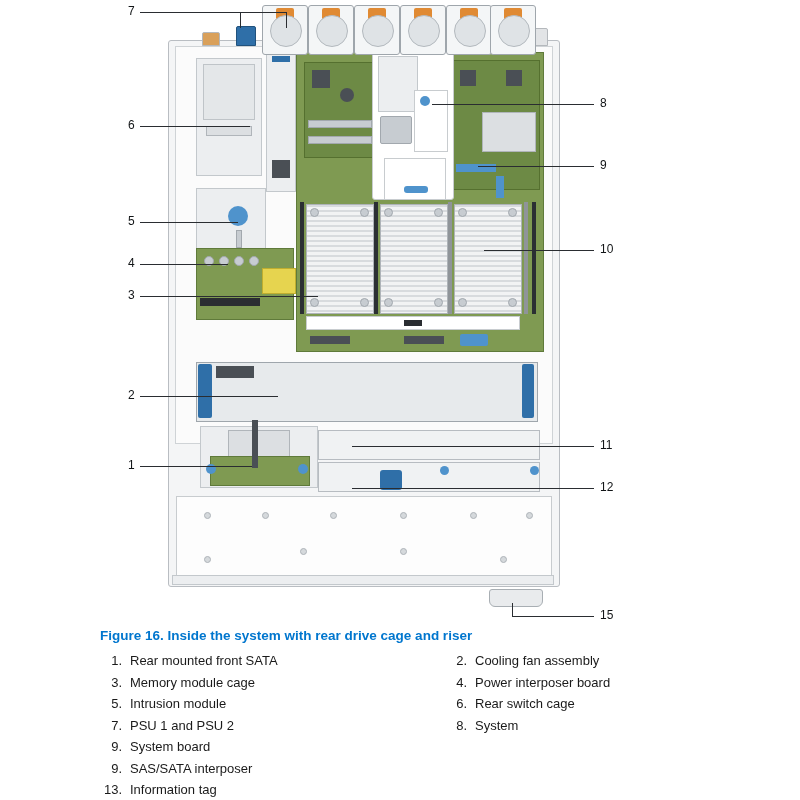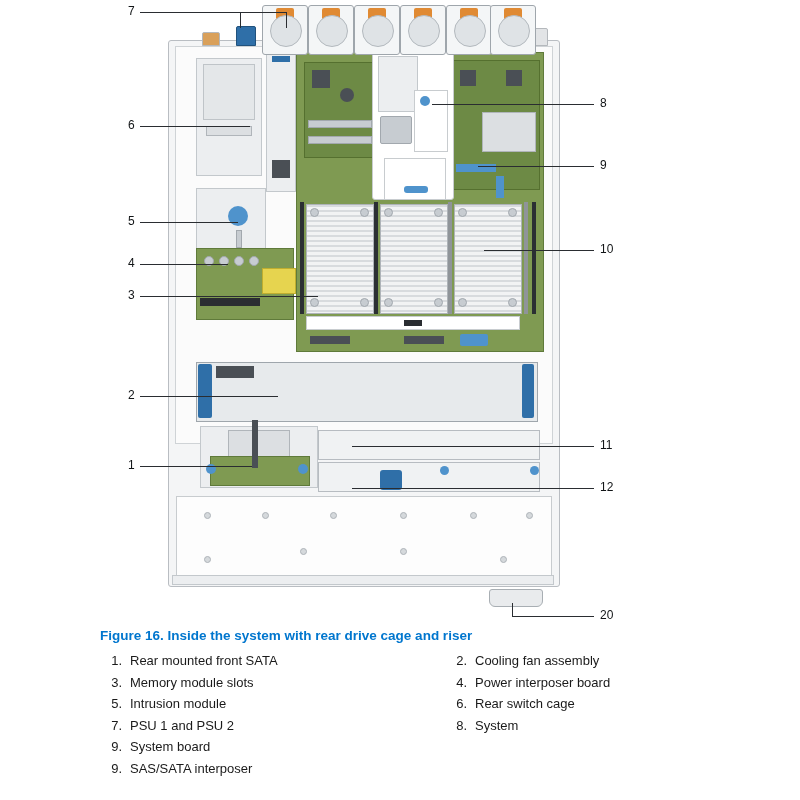--- a/index.html
+++ b/index.html
@@ -403,21 +403,21 @@
 
   <div class="cnum" style="left:600px; top:242px;">10</div>
   <div class="lead h" style="left:484px; top:250px; width:110px;"></div>
 
   <div class="cnum" style="left:600px; top:438px;">11</div>
   <div class="lead h" style="left:352px; top:446px; width:242px;"></div>
 
   <div class="cnum" style="left:600px; top:480px;">12</div>
   <div class="lead h" style="left:352px; top:488px; width:242px;"></div>
 
-  <div class="cnum" style="left:600px; top:608px;">20</div>
+  <div class="cnum" style="left:600px; top:608px;">15</div>
   <div class="lead h" style="left:512px; top:616px; width:82px;"></div>
   <div class="lead v" style="left:512px; top:603px; height:13px;"></div>
 
 </div>
 
 <div id="caption">Figure 16. Inside the system with rear drive cage and riser</div>
 
 <div id="legend">
 
   <div class="legend-row">
@@ -427,21 +427,21 @@
     </div>
     <div class="legend-cell">
       <span class="num">2.</span>
       <span class="txt">Cooling fan assembly</span>
     </div>
   </div>
 
   <div class="legend-row">
     <div class="legend-cell">
       <span class="num">3.</span>
-      <span class="txt">Memory module slots</span>
+      <span class="txt">Memory module cage</span>
     </div>
     <div class="legend-cell">
       <span class="num">4.</span>
       <span class="txt">Power interposer board</span>
     </div>
   </div>
 
   <div class="legend-row">
     <div class="legend-cell">
       <span class="num">5.</span>
@@ -471,14 +471,24 @@
     </div>
   </div>
 
   <div class="legend-row">
     <div class="legend-cell">
       <span class="num">9.</span>
       <span class="txt">SAS/SATA interposer</span>
     </div>
   </div>
 
+  <div class="legend-row">
+    <div class="legend-cell">
+      <span class="num">13.</span>
+      <span class="txt">Information tag</span>
+    </div>
+    <div class="legend-cell empty">
+      <span class="num"></span>
+      <span class="txt"></span>
+    </div>
+  </div>
 
 </div>
 
 </body></html>

